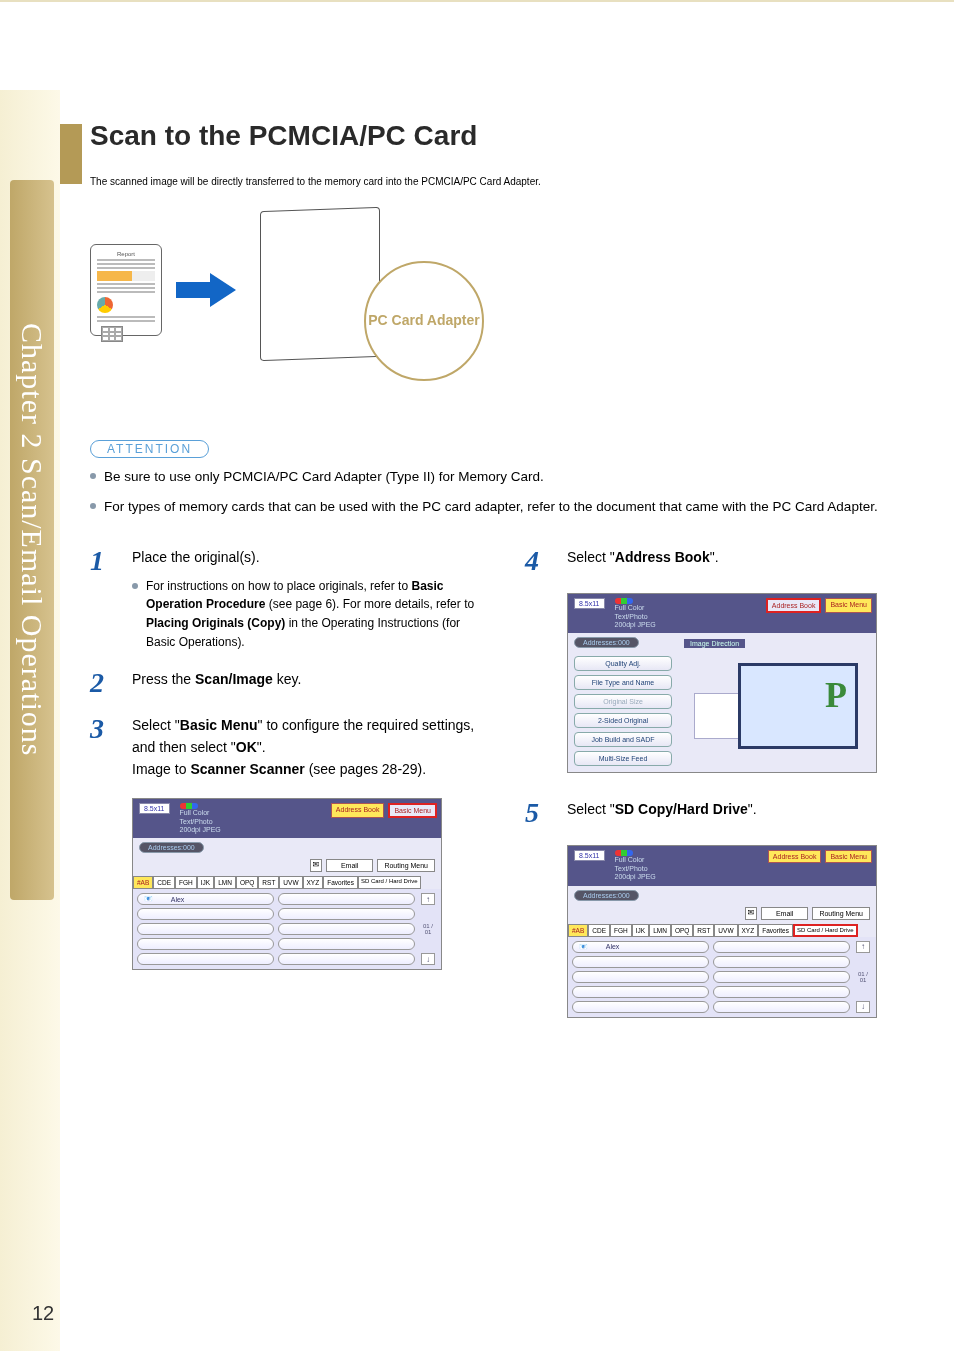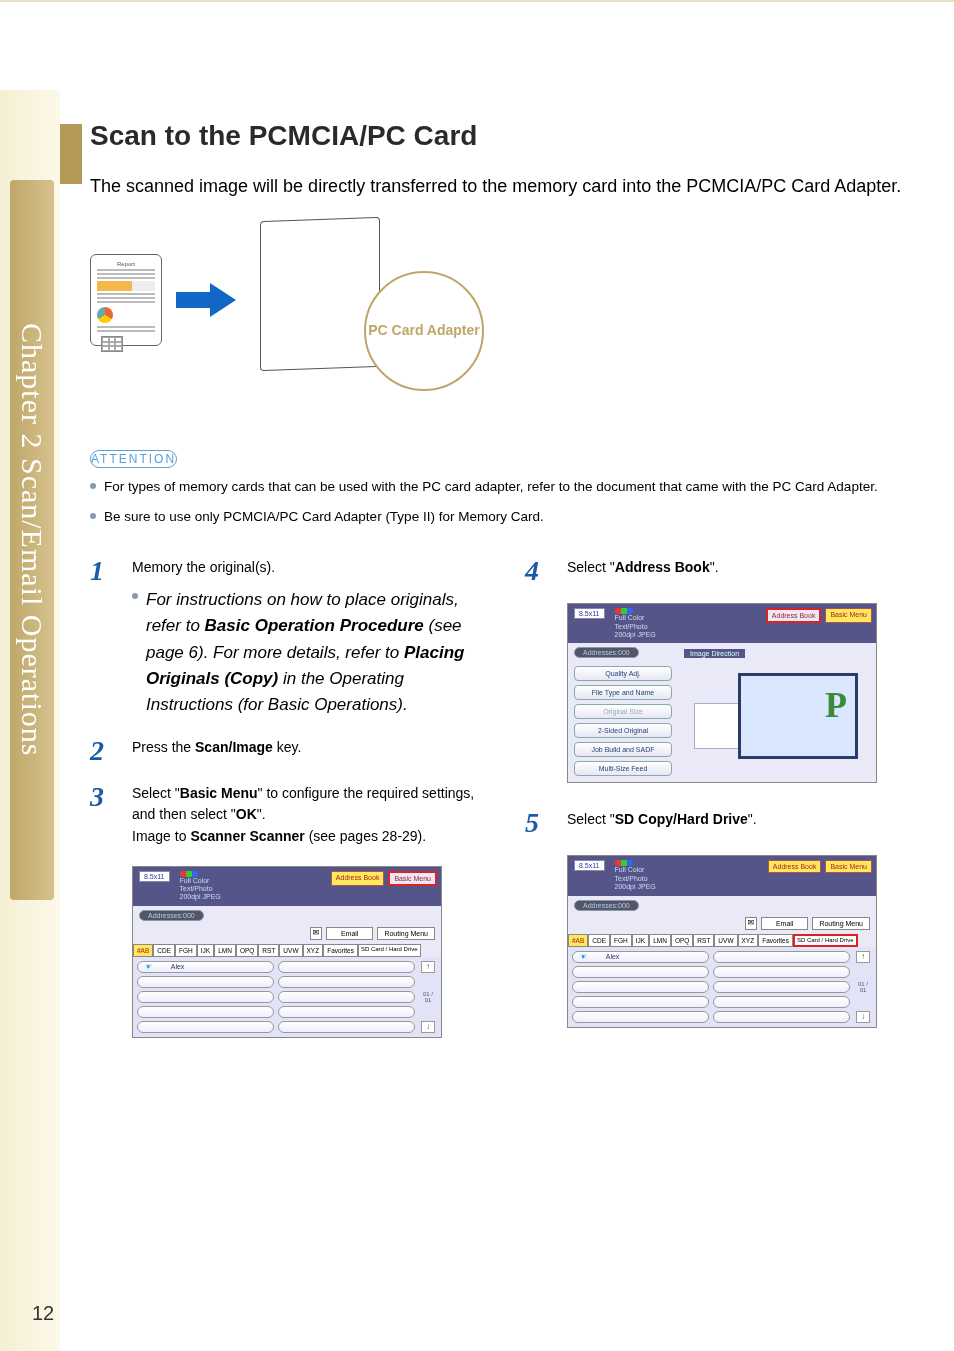--- a/index.html
+++ b/index.html
@@ -54,21 +54,21 @@
     width: 830px;
   }
   h1 {
     font-family: Arial, Helvetica, sans-serif;
     font-weight: 900;
     font-size: 28px;
     color: #2a2a2a;
     margin-bottom: 24px;
   }
   .intro {
-    font-size: 18px;
+    font-size: 10px;
     margin-bottom: 18px;
   }
   .figure-row {
     display: flex;
     justify-content: flex-start;
     align-items: center;
     gap: 14px;
     margin: 10px 0 30px 0;
   }
   .doc-icon {
@@ -89,41 +89,41 @@
   .doc-table { width:22px; height:16px; border:1px solid #888; display:inline-grid; grid-template-columns:repeat(3,1fr); grid-template-rows:repeat(3,1fr); margin-left:4px; vertical-align:top; margin-top:4px;}
   .doc-table div{border:0.5px solid #aaa;}
   .arrow { width:60px; height:34px; position:relative; }
   .arrow::before{content:"";position:absolute;left:0;top:9px;width:34px;height:16px;background:#1266c6;}
   .arrow::after{content:"";position:absolute;left:34px;top:0;width:0;height:0;border-left:26px solid #1266c6;border-top:17px solid transparent;border-bottom:17px solid transparent;}
   .printer { width:150px; height:170px; position:relative; }
   .printer-body{position:absolute;left:10px;top:4px;width:120px;height:150px;border:1.5px solid #555;background:#fff;transform:skewY(-2deg);border-radius:4px;}
   .circle-callout{position:absolute;right:-84px;bottom:-6px;width:120px;height:120px;border:2px solid #bfa768;border-radius:50%;background:#fff;display:flex;align-items:center;justify-content:center;text-align:center;}
   .circle-callout span{color:#bfa768;font-weight:700;font-size:14px;line-height:1.1;}
   .attention-badge{
-    display:inline-block;border:1.5px solid #5aa0d8;color:#5aa0d8;border-radius:12px;padding:1px 0;font-size:12px;letter-spacing:2px;margin-bottom:8px;
+    display:inline-block;border:1.5px solid #5aa0d8;color:#5aa0d8;border-radius:12px;padding:1px 16px;font-size:12px;letter-spacing:2px;margin-bottom:8px;
   }
   .attention-list{ list-style:none; margin-bottom:30px;}
   .attention-list li{ position:relative; padding-left:14px; font-size:13.5px; line-height:1.6; margin-bottom:8px;}
   .attention-list li::before{content:"";position:absolute;left:0;top:7px;width:6px;height:6px;border-radius:50%;background:#8899aa;}
   .columns{ display:flex; gap:40px; }
   .col{ flex:1; }
   .step{ display:flex; gap:16px; margin-bottom:18px; }
   .num{
     font-family: 'Times New Roman', serif;
     font-style: italic;
     font-weight: 700;
     font-size: 28px;
     color: #1b5aa6;
     width: 26px;
     flex-shrink: 0;
     line-height: 1;
   }
   .step-body{ font-size:14px; line-height:1.55; }
   .step-body .sub{ list-style:none; margin-top:8px; }
-  .step-body .sub li{ position:relative; padding-left:14px; font-size:17px; line-height:1.55;font-style:italic;}
+  .step-body .sub li{ position:relative; padding-left:14px; font-size:12px; line-height:1.55;}
   .step-body .sub li::before{content:"";position:absolute;left:0;top:6px;width:6px;height:6px;border-radius:50%;background:#8899aa;}
   b,strong{font-weight:700;}
 
   
   .panel{
     width: 310px;
     background: #e9e9f7;
     border:1px solid #888;
     font-size:8px;
     margin-top:10px;
@@ -229,31 +229,31 @@
       <div class="printer-body"></div>
       <div class="circle-callout">
         <span>PC Card Adapter</span>
       </div>
     </div>
   </div>
 
   <div style="height:34px"></div>
   <span class="attention-badge">ATTENTION</span>
   <ul class="attention-list">
+    <li>Be sure to use only PCMCIA/PC Card Adapter (Type II) for Memory Card.</li>
     <li>For types of memory cards that can be used with the PC card adapter, refer to the document that came with the PC Card Adapter.</li>
-    <li>Be sure to use only PCMCIA/PC Card Adapter (Type II) for Memory Card.</li>
   </ul>
 
   <div class="columns">
 
     <div class="col">
       <div class="step">
         <div class="num">1</div>
         <div class="step-body">
-          <span>Memory the original(s).</span>
+          <span>Place the original(s).</span>
           <ul class="sub">
               <li>
             <span>For instructions on how to place originals, refer to </span><b>Basic Operation Procedure</b><span> (see page 6). For more details, refer to </span><b>Placing Originals (Copy)</b><span> in the Operating Instructions (for Basic Operations).</span>
           </li>
             </ul>
         </div>
       </div>
 
       <div class="step">
         <div class="num">2</div>

